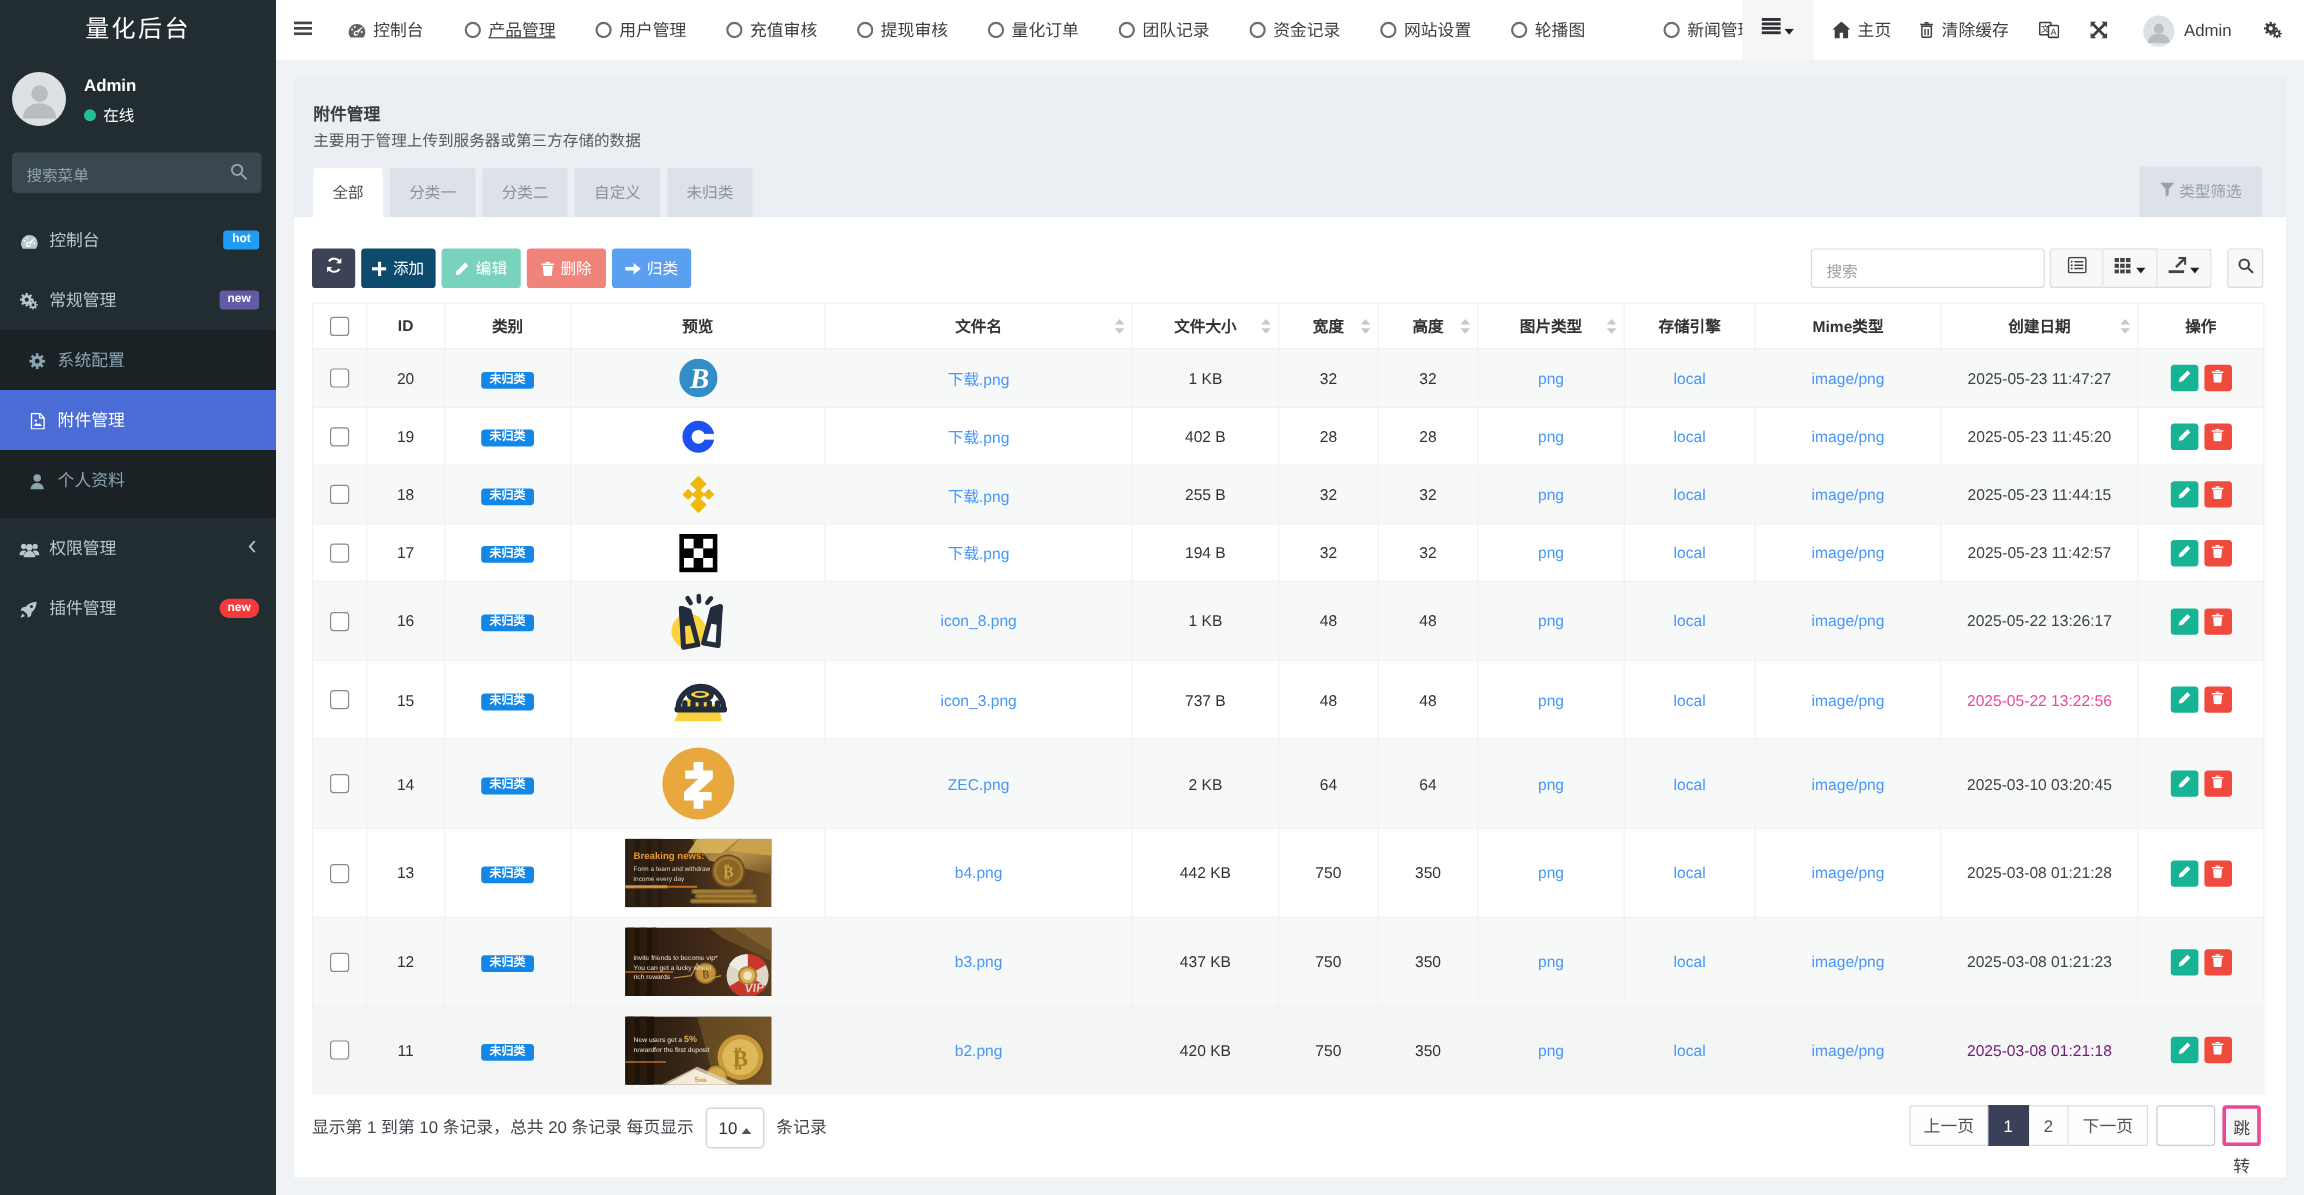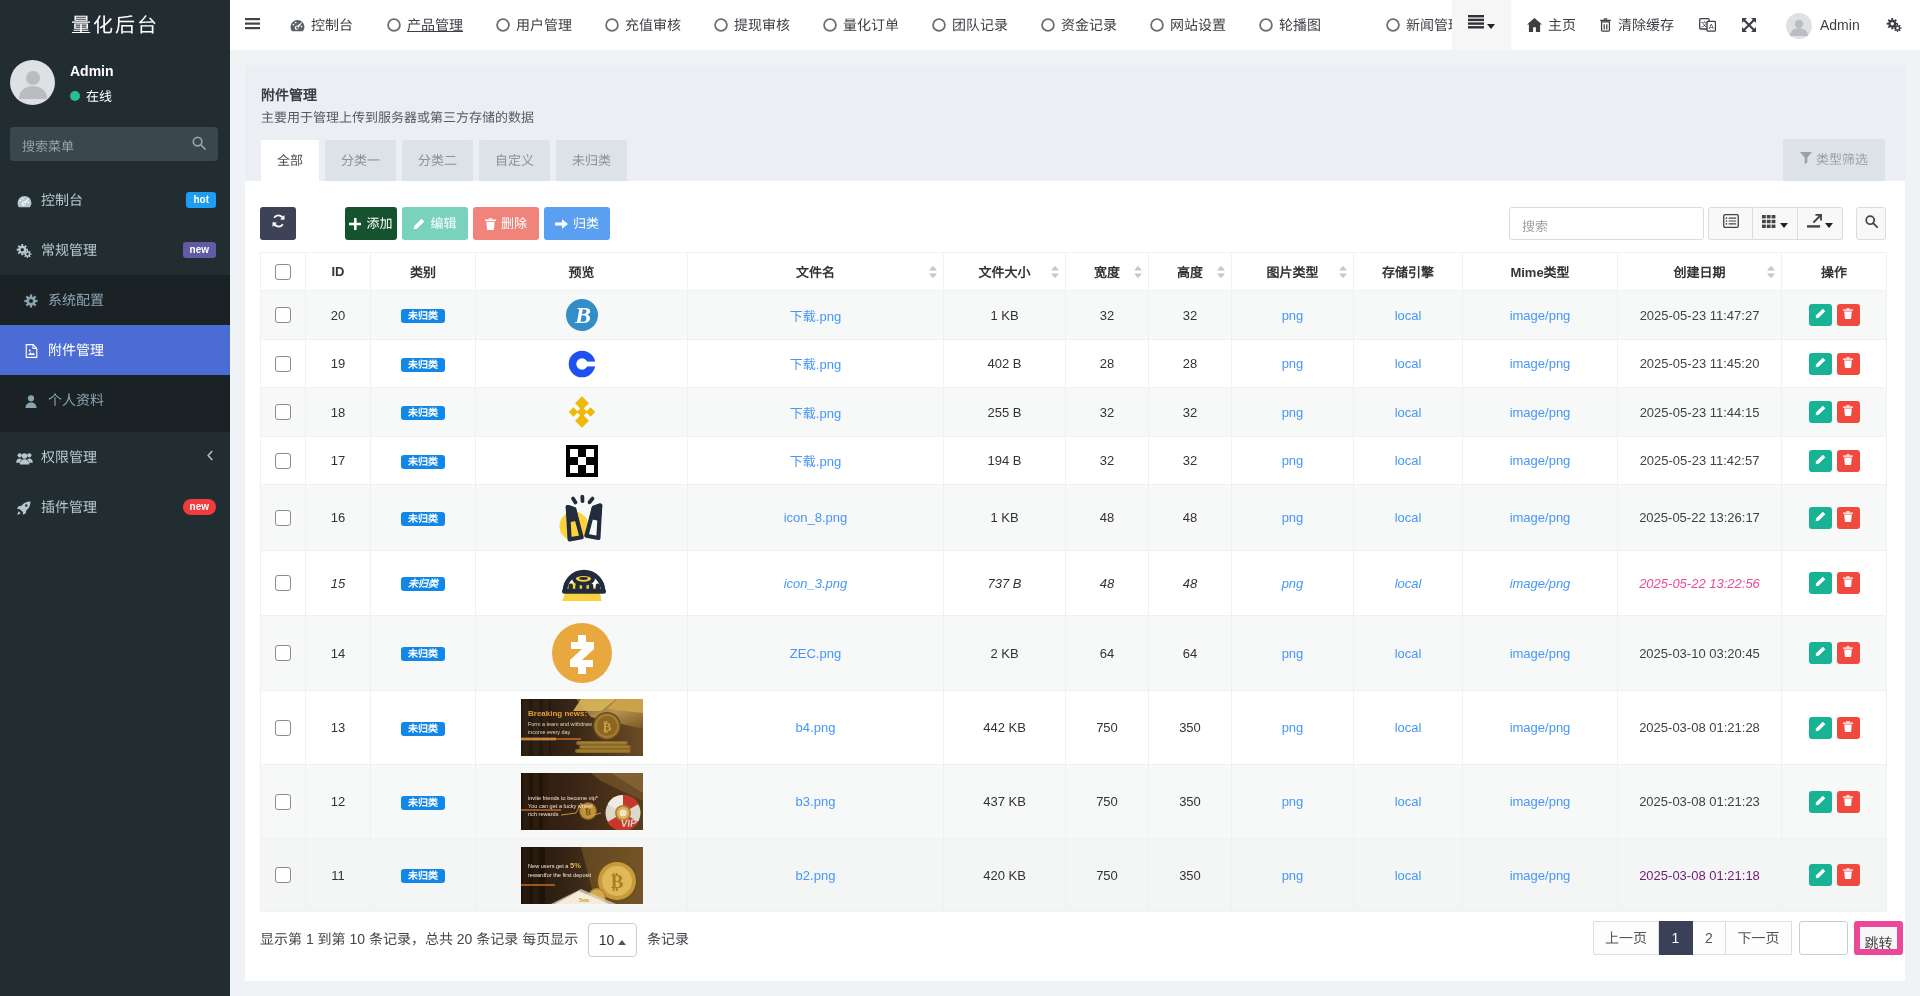--- a/index.html
+++ b/index.html
@@ -41,21 +41,21 @@
 #tabs{position:absolute;left:16px;top:75px;height:41px;}
 .tab{float:left;height:41px;line-height:41px;padding:0 16px;margin-right:6px;font-size:13px;color:#8a939b;background:#dce2e8;border-radius:2px 2px 0 0;}
 .tab.active{background:#fff;color:#4a4e54;}
 #filterbtn{position:absolute;right:20px;top:74px;height:42px;line-height:42px;padding:0 17px;background:#dce2e8;color:#98a1a9;font-size:13px;border-radius:2px;}
 #pbody{position:absolute;left:0;top:116px;width:1660px;height:800px;background:#fff;}
 
 #toolbar{position:absolute;left:15px;top:26px;height:33px;}
 .tbtn{float:left;height:33px;border-radius:3px;color:#fff;font-size:13px;text-align:center;margin-right:5px;}
 .tbtn .tic{vertical-align:-2px;margin-right:5px;}
 #btn-refresh{width:36px;background:#3d4256;line-height:33px;}
-#btn-add{width:52px;background:#14532d;line-height:33px;margin-left:44px;}
+#btn-add{width:62px;background:#0c4a6e;line-height:33px;}
 #btn-edit{width:66px;background:#79d2bc;line-height:33px;}
 #btn-del{width:66px;background:#f0837a;line-height:33px;}
 #btn-cls{width:66px;background:#5ba0f0;line-height:33px;}
 
 #srchin{position:absolute;left:1264px;top:26px;width:195px;height:33px;border:1px solid #dcdcdc;border-radius:3px;background:#fff;color:#999;}
 #srchin span{position:absolute;left:12px;top:8px;color:#9aa0a6;}
 #btngroup{position:absolute;left:1463px;top:26px;height:33px;}
 .gbtn{float:left;width:45px;height:33px;background:#f8f8f8;border:1px solid #dcdcdc;border-left:none;text-align:center;line-height:31px;}
 .gbtn:first-child{border-left:1px solid #dcdcdc;border-radius:3px 0 0 3px;}
 .gbtn:last-child{border-radius:0 3px 3px 0;}
@@ -70,26 +70,26 @@
 a.lnk{color:#4797f7;text-decoration:none;}
 .cbadge{display:inline-block;min-width:30px;padding:2px 7px;background:#1387e8;border-radius:3px;color:#fff;font-size:10px;font-weight:bold;line-height:1;}
 .cb{display:inline-block;width:16px;height:16px;border:1px solid #8b8b8b;border-radius:3px;background:#fff;vertical-align:middle;}
 .sortc{position:absolute;right:6px;top:50%;margin-top:-7px;width:8px;height:14px;}
 .opbtn{display:inline-block;width:23px;height:22px;border-radius:3px;text-align:center;line-height:22px;vertical-align:middle;}
 .opedit{background:#17b394;margin-right:5px;}
 .opdel{background:#f0493e;}
 
 #pgleft{position:absolute;left:15px;top:741px;height:34px;line-height:34px;font-size:14px;color:#42464b;}
 #pgsize{display:inline-block;width:49px;height:34px;border:1px solid #ccc;border-radius:4px;background:#fff;text-align:center;line-height:32px;vertical-align:middle;margin:0 6px;color:#333;}
-#pgright{position:absolute;right:2px;top:740px;height:34px;}
+#pgright{position:absolute;right:21px;top:740px;height:34px;}
 .pgbtn{float:left;height:34px;line-height:32px;border:1px solid #ddd;border-left:none;background:#fdfdfd;color:#555;font-size:14px;text-align:center;}
 .pgbtn.first{border-left:1px solid #ddd;border-radius:2px 0 0 2px;}
 .pgbtn.act{background:#3b4059;color:#fff;border-color:#3b4059;}
 #pginput{float:left;width:49px;height:34px;border:1px solid #c8ced3;border-radius:3px;background:#fff;margin-left:7px;}
-#pgjump{float:left;width:49px;height:34px;line-height:32px;border:6px solid #ec4899;background:#f7f7f7;border-radius:3px;margin-left:6px;color:#444;font-size:14px;text-align:center;}
+#pgjump{float:left;width:32px;height:34px;line-height:32px;border:3px solid #ec4899;background:#f7f7f7;border-radius:3px;margin-left:6px;color:#444;font-size:14px;text-align:center;}
 </style></head><body>
 
 <div id="sidebar">
 <div id="logo">量化后台</div>
 <div id="userpanel">
       <div id="avatar">
         <svg width="30" height="32" viewBox="0 0 30 32" style="">
           <circle cx="15" cy="11" r="7" fill="#b9bdc2"></circle>
           <path d="M1 32c0-8 6-13 14-13s14 5 14 13z" fill="#b9bdc2"></path>
         </svg>
@@ -475,21 +475,21 @@
               <td><a class="lnk">local</a></td>
               <td><a class="lnk">image/png</a></td>
 <td style="color:#3f4348;">2025-05-22 13:26:17</td>
 <td><span class="opbtn opedit"><svg width="13" height="13" viewBox="0 0 13 13" style="width:11px;height:11px">
                     <path fill="#fff" d="M9.3.8 12.2 3.7 4.3 11.6 .8 12.2 1.4 8.7z"></path>
                   </svg></span><span class="opbtn opdel"><svg width="12" height="13" viewBox="0 0 12 13" style="width:10px;height:11px">
                     <path fill="#fff" d="M1.5 4h9l-.7 8.2a1 1 0 0 1-1 .8H3.2a1 1 0 0 1-1-.8zM0 1.7h12v1.6H0zM4 .2h4v1.2H4z"></path>
                     <path stroke="#fff" d="M0 0"></path>
                   </svg></span></td>
 </tr>
-<tr class="" style="height:65px;font-style:italic;">
+<tr class="" style="height:65px;">
 <td><span class="cb"></span></td>
 <td>15</td>
 <td><span class="cbadge">未归类</span></td>
 <td style="line-height:0;"><svg width="48" height="48" viewBox="0 0 48 48" style="">
                   <path d="M4 42 L10 28 H41 L43.5 42 Z" fill="#fbd23e"></path>
 <ellipse cx="21" cy="28.5" rx="13" ry="5.5" fill="#fbd23e"></ellipse>
 <path d="M7 32 A19 19 0 0 1 45 32" fill="none" stroke="#222c3c" stroke-width="4.6"></path>
 <rect x="4" y="29.8" width="44" height="5" rx="2.5" fill="#222c3c"></rect>
 <rect x="10.5" y="24.5" width="4.4" height="9" rx="2.2" fill="#222c3c"></rect>
 <rect x="17.3" y="24.5" width="4.4" height="9" rx="2.2" fill="#222c3c"></rect>

